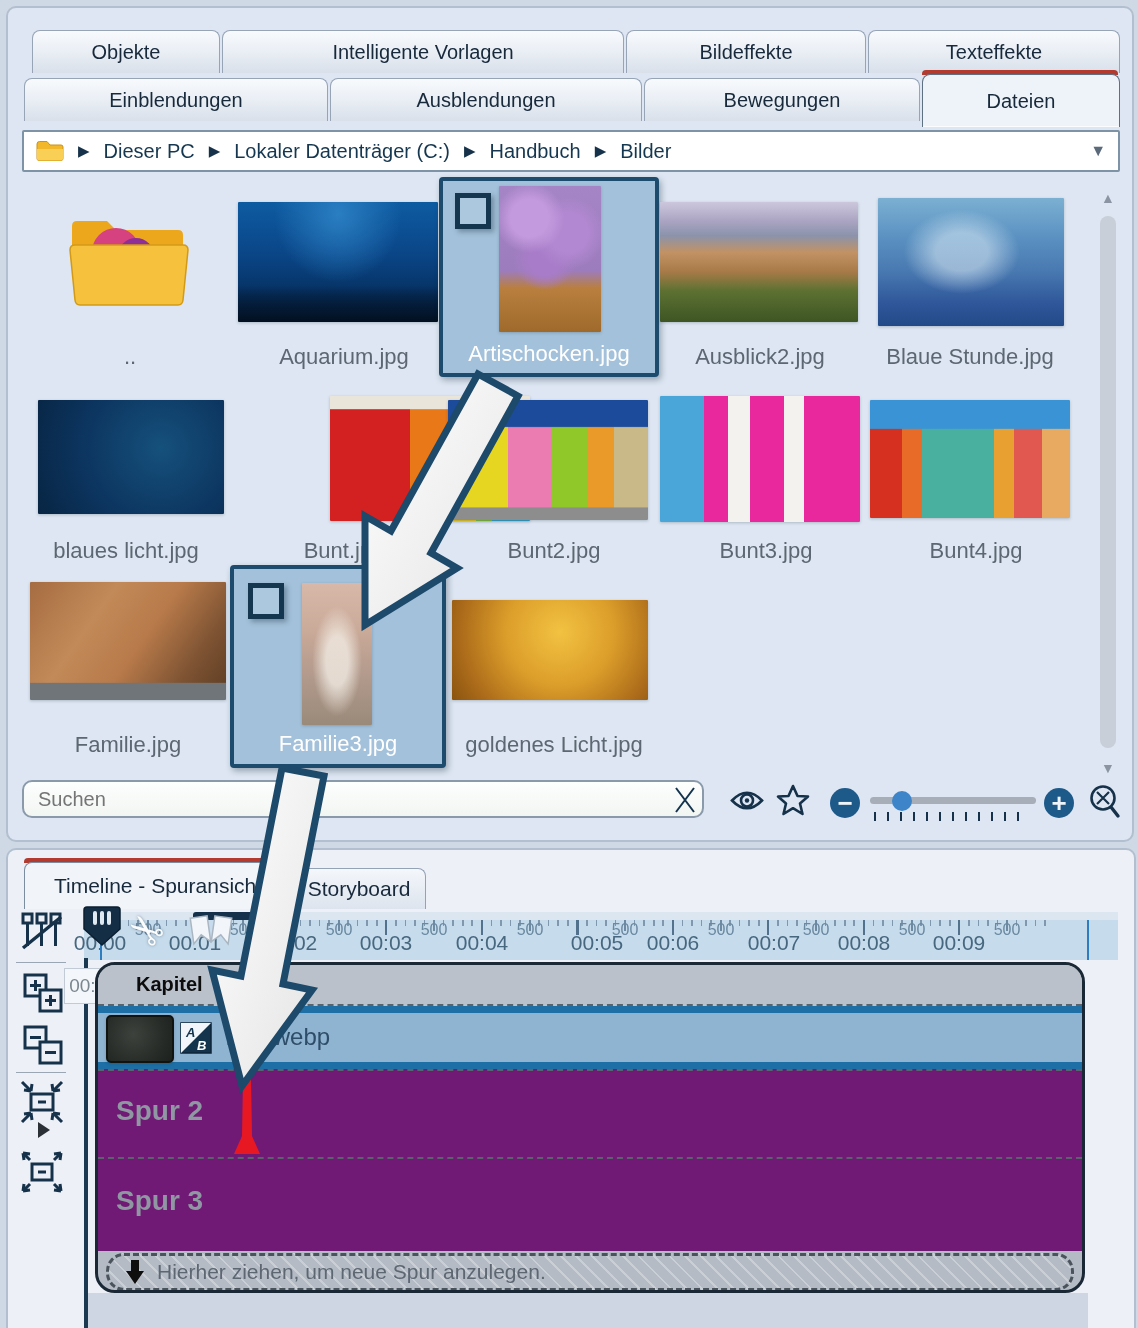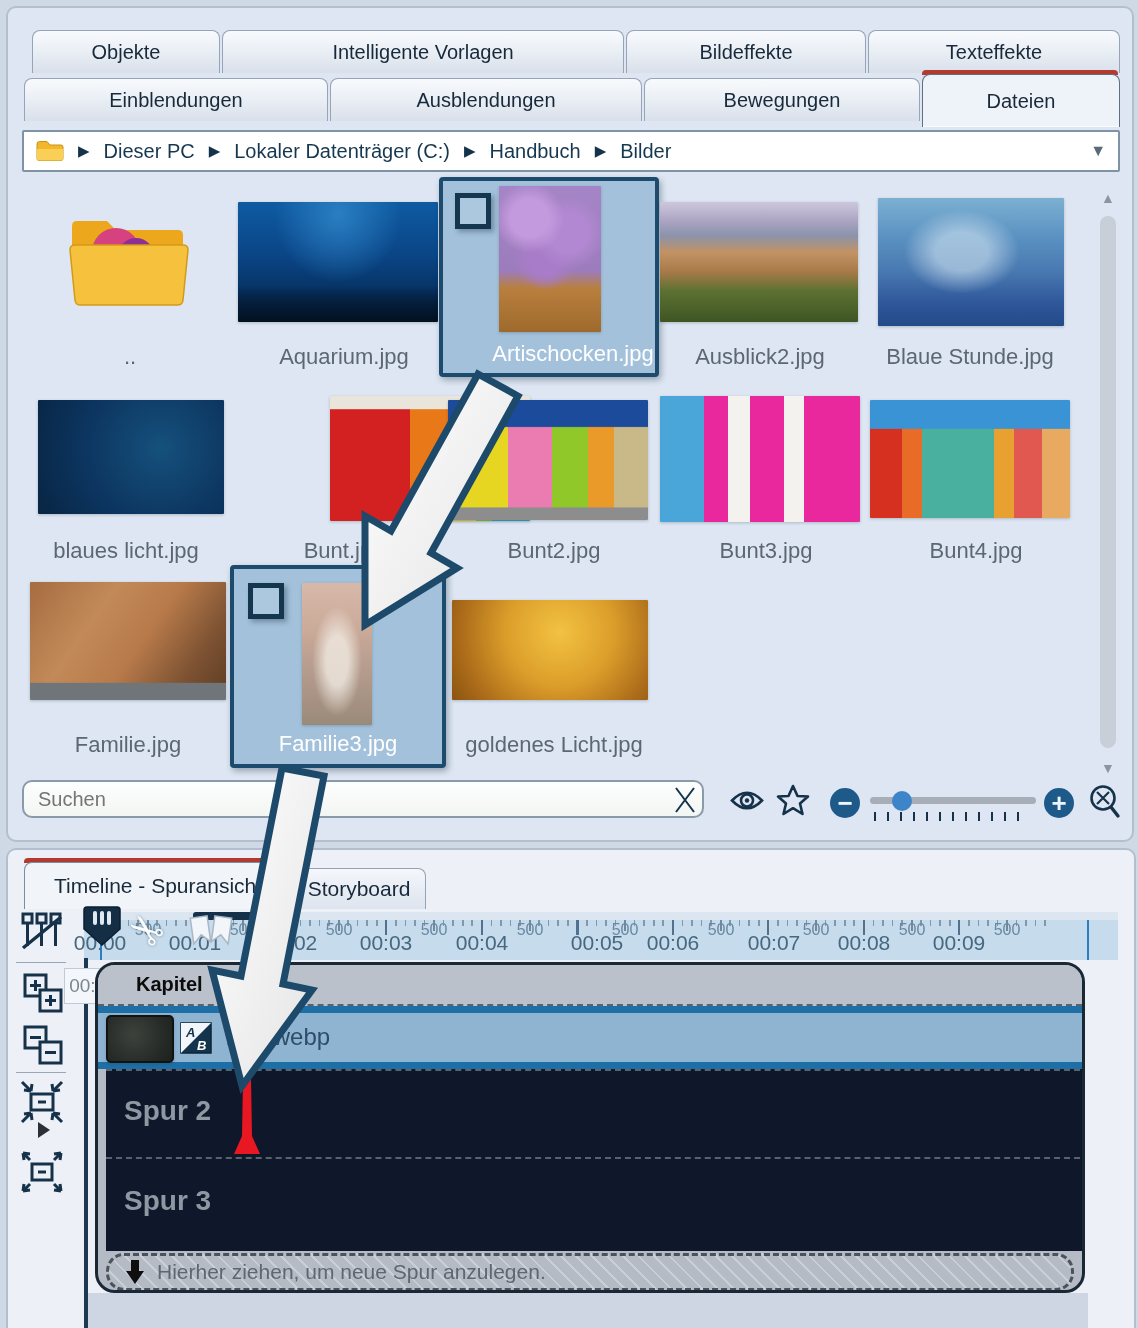--- a/index.html
+++ b/index.html
@@ -130,21 +130,21 @@
   .rsub{position:absolute;top:921px;width:40px;text-align:center;font-size:16px;color:#6a88a0;}
   .track-container{
     position:absolute;left:95px;top:962px;width:990px;height:331px;box-sizing:border-box;
     background:#b4bbc5;border:3px solid #1a2836;border-radius:20px;overflow:hidden;
   }
   .dashed-top{border-top:2px dashed #5a626c;}
   .chapter-row{position:absolute;left:0;top:0;width:100%;height:41px;background:#bac1ca;}
   .chapter-label{position:absolute;left:38px;top:8px;font-size:20px;font-weight:bold;color:#0c0c0c;}
   .track1{position:absolute;left:0;top:41px;width:100%;height:63px;background:#8fb4d2;
     border-top:7px solid #1d6fa5;border-bottom:7px solid #1d6fa5;box-sizing:border-box;}
-  .spur{position:absolute;left:8px;width:100%;background:#0f172a;}
+  .spur{position:absolute;left:0;width:100%;background:#701a75;}
   .spur-label{position:absolute;left:18px;font-size:28px;font-weight:bold;color:#8f97a2;}
   .dropzone{
     position:absolute;left:8px;top:288px;width:968px;height:38px;box-sizing:border-box;
     border:3px dashed #4a525c;border-radius:18px;
     background:repeating-linear-gradient(45deg,rgba(255,255,255,.30) 0 2px,rgba(255,255,255,0) 2px 11px);
     display:flex;align-items:center;gap:12px;padding:0 16px;
     font-size:21px;color:#5d6772;
   }
   .time-badge{
     position:absolute;left:64px;top:968px;width:56px;height:34px;
@@ -205,21 +205,21 @@
   </div>
 
   <div>
     <div class="thumb t-aquarium" style="left:230px;top:194px;width:200px;height:120px;"></div>
     <div class="flabel" style="left:226px;top:336px;">Aquarium.jpg</div>
   </div>
 
   <div class="sel-box" style="left:431px;top:169px;width:212px;height:192px;">
     <div class="checkbox" style="left:12px;top:12px;"></div>
     <div class="thumb t-artisch" style="left:56px;top:5px;width:102px;height:146px;"></div>
-    <div class="sel-label" style="top:160px;padding-left:24px;">Artischocken.jpg</div>
+    <div class="sel-label" style="top:160px;">Artischocken.jpg</div>
   </div>
 
   <div>
     <div class="thumb t-ausblick" style="left:652px;top:194px;width:198px;height:120px;"></div>
     <div class="flabel" style="left:642px;top:336px;">Ausblick2.jpg</div>
   </div>
 
   <div>
     <div class="thumb t-blaue" style="left:870px;top:190px;width:186px;height:128px;"></div>
     <div class="flabel" style="left:852px;top:336px;">Blaue Stunde.jpg</div>

